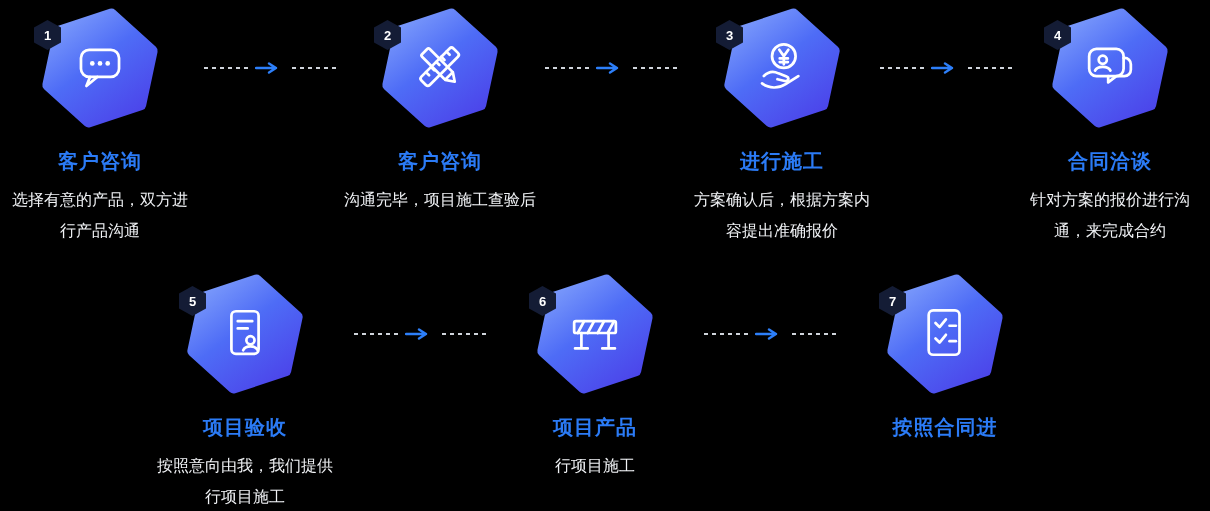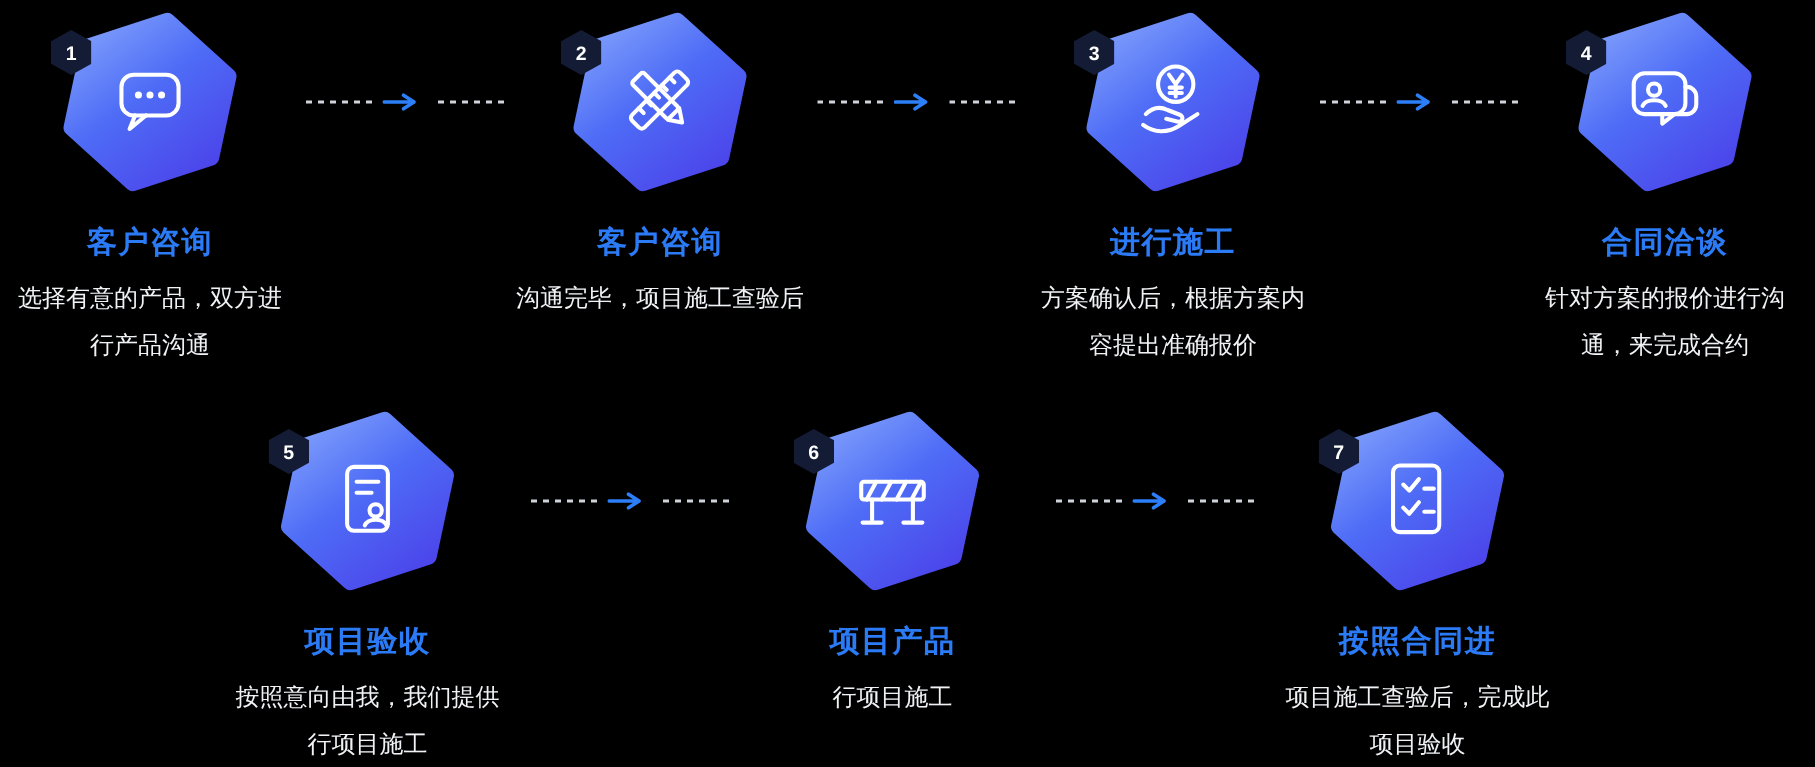--- a/index.html
+++ b/index.html
@@ -207,24 +207,20 @@
         <svg viewBox="0 0 64 64">
           <rect x="14" y="7" width="34" height="49" rx="5"></rect>
           <path d="M21.5 21 l4.5 4.5 7 -8.5"></path>
           <path d="M37 24 h7"></path>
           <path d="M21.5 38 l4.5 4.5 7 -8.5"></path>
           <path d="M37 41 h7"></path>
         </svg>
       </div>
     </div>
     <div class="title">按照合同进</div>
-    <div class="desc">
-      <div>项目施工查验后，完成此</div>
-      <div>项目验收</div>
-    </div>
   </div>
 
   <div class="connector" style="left:204px;top:61px">
     <span class="dash"></span>
     <svg class="arrow" width="30" height="14" viewBox="0 0 30 14">
         <path d="M1 7 H21 M21 7 l-7 -4.5 M21 7 l-7 4.5"></path>
       </svg>
     <span class="dash"></span>
   </div>
   <div class="connector" style="left:545px;top:61px">

